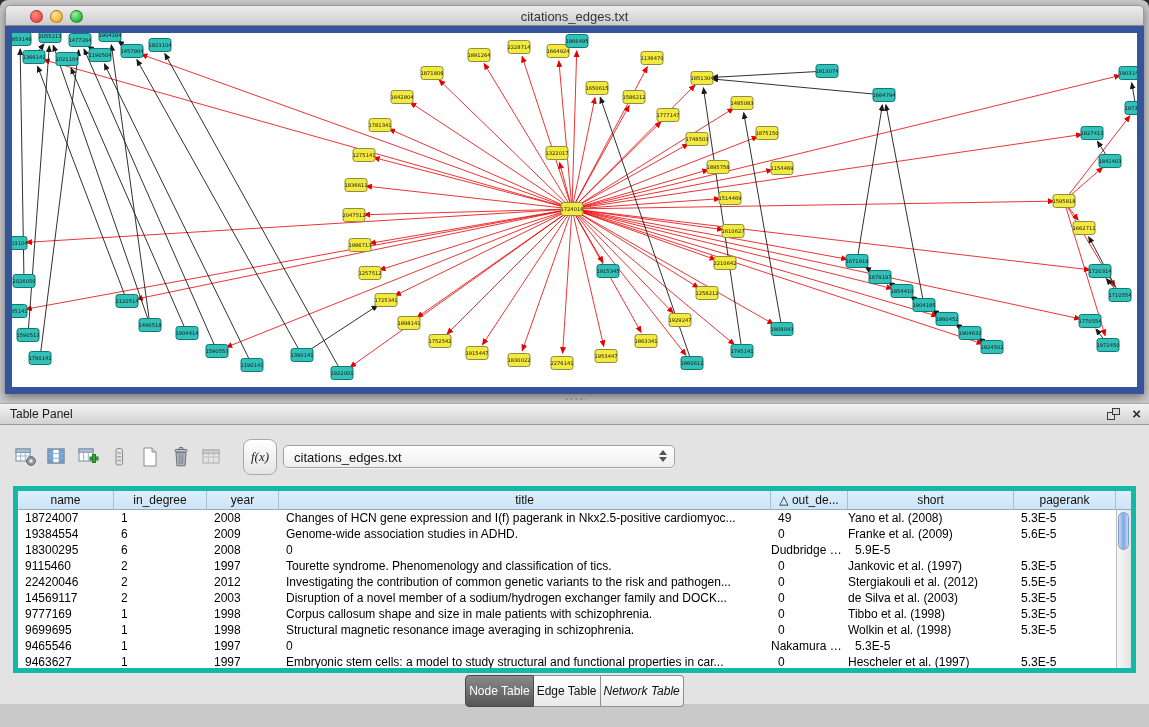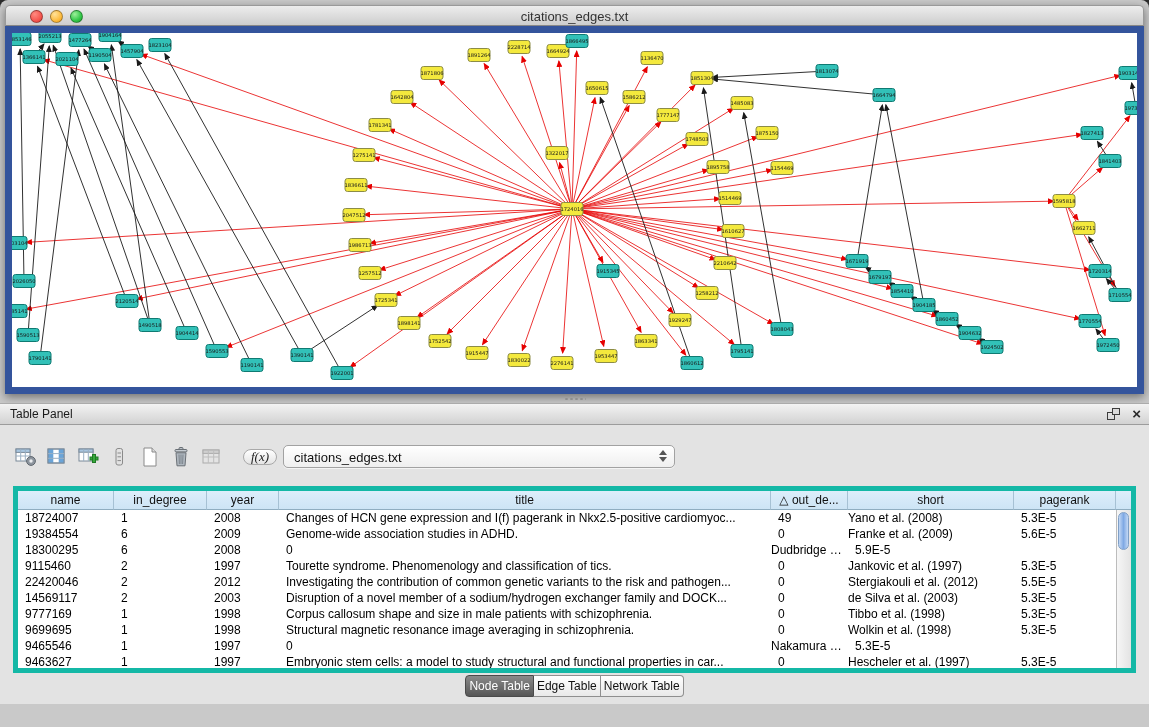--- a/index.html
+++ b/index.html
@@ -32,44 +32,44 @@
   .float-icon { position:relative; width:13px; height:12px; }
   .float-icon .back { position:absolute; left:0; bottom:0; width:8px; height:8px; border:1.4px solid #3c3c3c; background:transparent; }
   .float-icon .front { position:absolute; right:0; top:0; width:8px; height:7px; border:1.4px solid #3c3c3c; background:#dcdcdc; }
   .panel-close { font-size:15px; font-weight:bold; color:#2b2b2b; line-height:14px; cursor:default; }
 
   .panel-body { position:absolute; left:0; top:425px; width:100%; height:279px; background:#e3e3e3; }
 
   
   .toolbar { position:absolute; left:12px; top:18px; height:28px; display:flex; align-items:center; }
   .tool { width:28px; height:27px; border:none; background:transparent; padding:1px; margin-right:3px; display:inline-flex; align-items:center; justify-content:center; }
-  .tool.fx { width:34px; height:16px; margin-left:14px; border:1px solid #a9a9a9; border-radius:8px; background:linear-gradient(#ffffff,#e4e4e4); font-family:"Liberation Serif", serif; font-style:italic; font-size:13px; color:#222; }
+  .tool.fx { width:34px; height:36px; margin-left:14px; border:1px solid #a9a9a9; border-radius:8px; background:linear-gradient(#ffffff,#e4e4e4); font-family:"Liberation Serif", serif; font-style:italic; font-size:13px; color:#222; }
   .combo { position:absolute; left:283px; top:20px; width:392px; height:23px; border:1px solid #a2a2a2; border-radius:5px; background:linear-gradient(#ffffff,#efefef); box-shadow:0 1px 0 rgba(255,255,255,.6); }
   .combo .value { position:absolute; left:10px; top:4px; font-size:13px; color:#111; }
   .combo .arrows { position:absolute; right:7px; top:4px; display:flex; flex-direction:column; align-items:center; gap:2px; }
   .combo .arrows .up { width:0; height:0; border-left:4px solid transparent; border-right:4px solid transparent; border-bottom:5px solid #555; }
   .combo .arrows .down { width:0; height:0; border-left:4px solid transparent; border-right:4px solid transparent; border-top:5px solid #555; }
 
   
   .table-container { position:absolute; left:13px; top:61px; width:1123px; height:187px; background:#fff; border:5px solid #14b8a6; }
   .thead { position:absolute; left:0; top:0; right:15px; height:19px; display:grid; grid-template-columns:96px 93px 72px 492px 77px 166px 1fr; }
   .th { background:linear-gradient(#ddeefb,#cde4f5); border-right:1px solid #a6c1d4; border-bottom:1px solid #8fadc0; font-size:12px; color:#111; text-align:center; line-height:18px; overflow:hidden; white-space:nowrap; }
   .thead-corner { position:absolute; right:0; top:0; width:15px; height:19px; background:linear-gradient(#ddeefb,#cde4f5); border-bottom:1px solid #8fadc0; }
   .tbody { position:absolute; left:0; top:19px; right:15px; bottom:0; overflow:hidden; }
   .tr { display:grid; grid-template-columns:96px 93px 72px 492px 77px 166px 110px; height:16px; }
   .td { font-size:12px; color:#000; line-height:16px; padding-left:7px; white-space:nowrap; overflow:hidden; text-overflow:ellipsis; }
   .td.col5 { text-align:left; padding-left:0; }
   .vscroll { position:absolute; right:0; top:19px; bottom:0; width:15px; background:linear-gradient(90deg,#f6f6f6,#e3e3e3); border-left:1px solid #bcbcbc; }
   .vscroll .thumb { position:absolute; left:1px; top:2px; width:11px; height:38px; border-radius:6px; border:1px solid #7f9fc6; background:linear-gradient(90deg,#c3d8f5,#7fa9e4 50%,#c3d8f5); }
 
   
   .tab-row { position:absolute; left:0; top:250px; width:100%; display:flex; justify-content:center; }
-  .seg { height:22px; padding:0 3px; font-size:12px; font-family:"Liberation Sans",sans-serif; border:1px solid #8f8f8f; border-left-width:0; background:linear-gradient(#ffffff,#e9e9e9); color:#111; }
+  .seg { height:32px; padding:0 3px; font-size:12px; font-family:"Liberation Sans",sans-serif; border:1px solid #8f8f8f; border-left-width:0; background:linear-gradient(#ffffff,#e9e9e9); color:#111; }
   .seg:first-child { border-left-width:1px; border-radius:4px 0 0 4px; }
-  .seg:last-child { border-radius:0 4px 4px 0; }
+  .seg:last-child { border-radius:0 4px 4px 0;font-style:italic; }
   .seg.sel { background:linear-gradient(#8a8a8a,#565656); color:#fff; border-color:#4a4a4a; }
 
   
   .status-bar { position:absolute; left:0; bottom:0; width:100%; height:23px; }
   .status-text { position:absolute; right:30px; top:5px; font-size:11px; color:#333; }
   .status-dot { position:absolute; right:10px; top:5px; width:12px; height:12px; border-radius:50%; border:1px solid #2b7d2b; background:radial-gradient(circle at 35% 30%, #dcf8a9, #64d446 50%, #2da12d); }
 </style>
 </head>
 <body>
 

